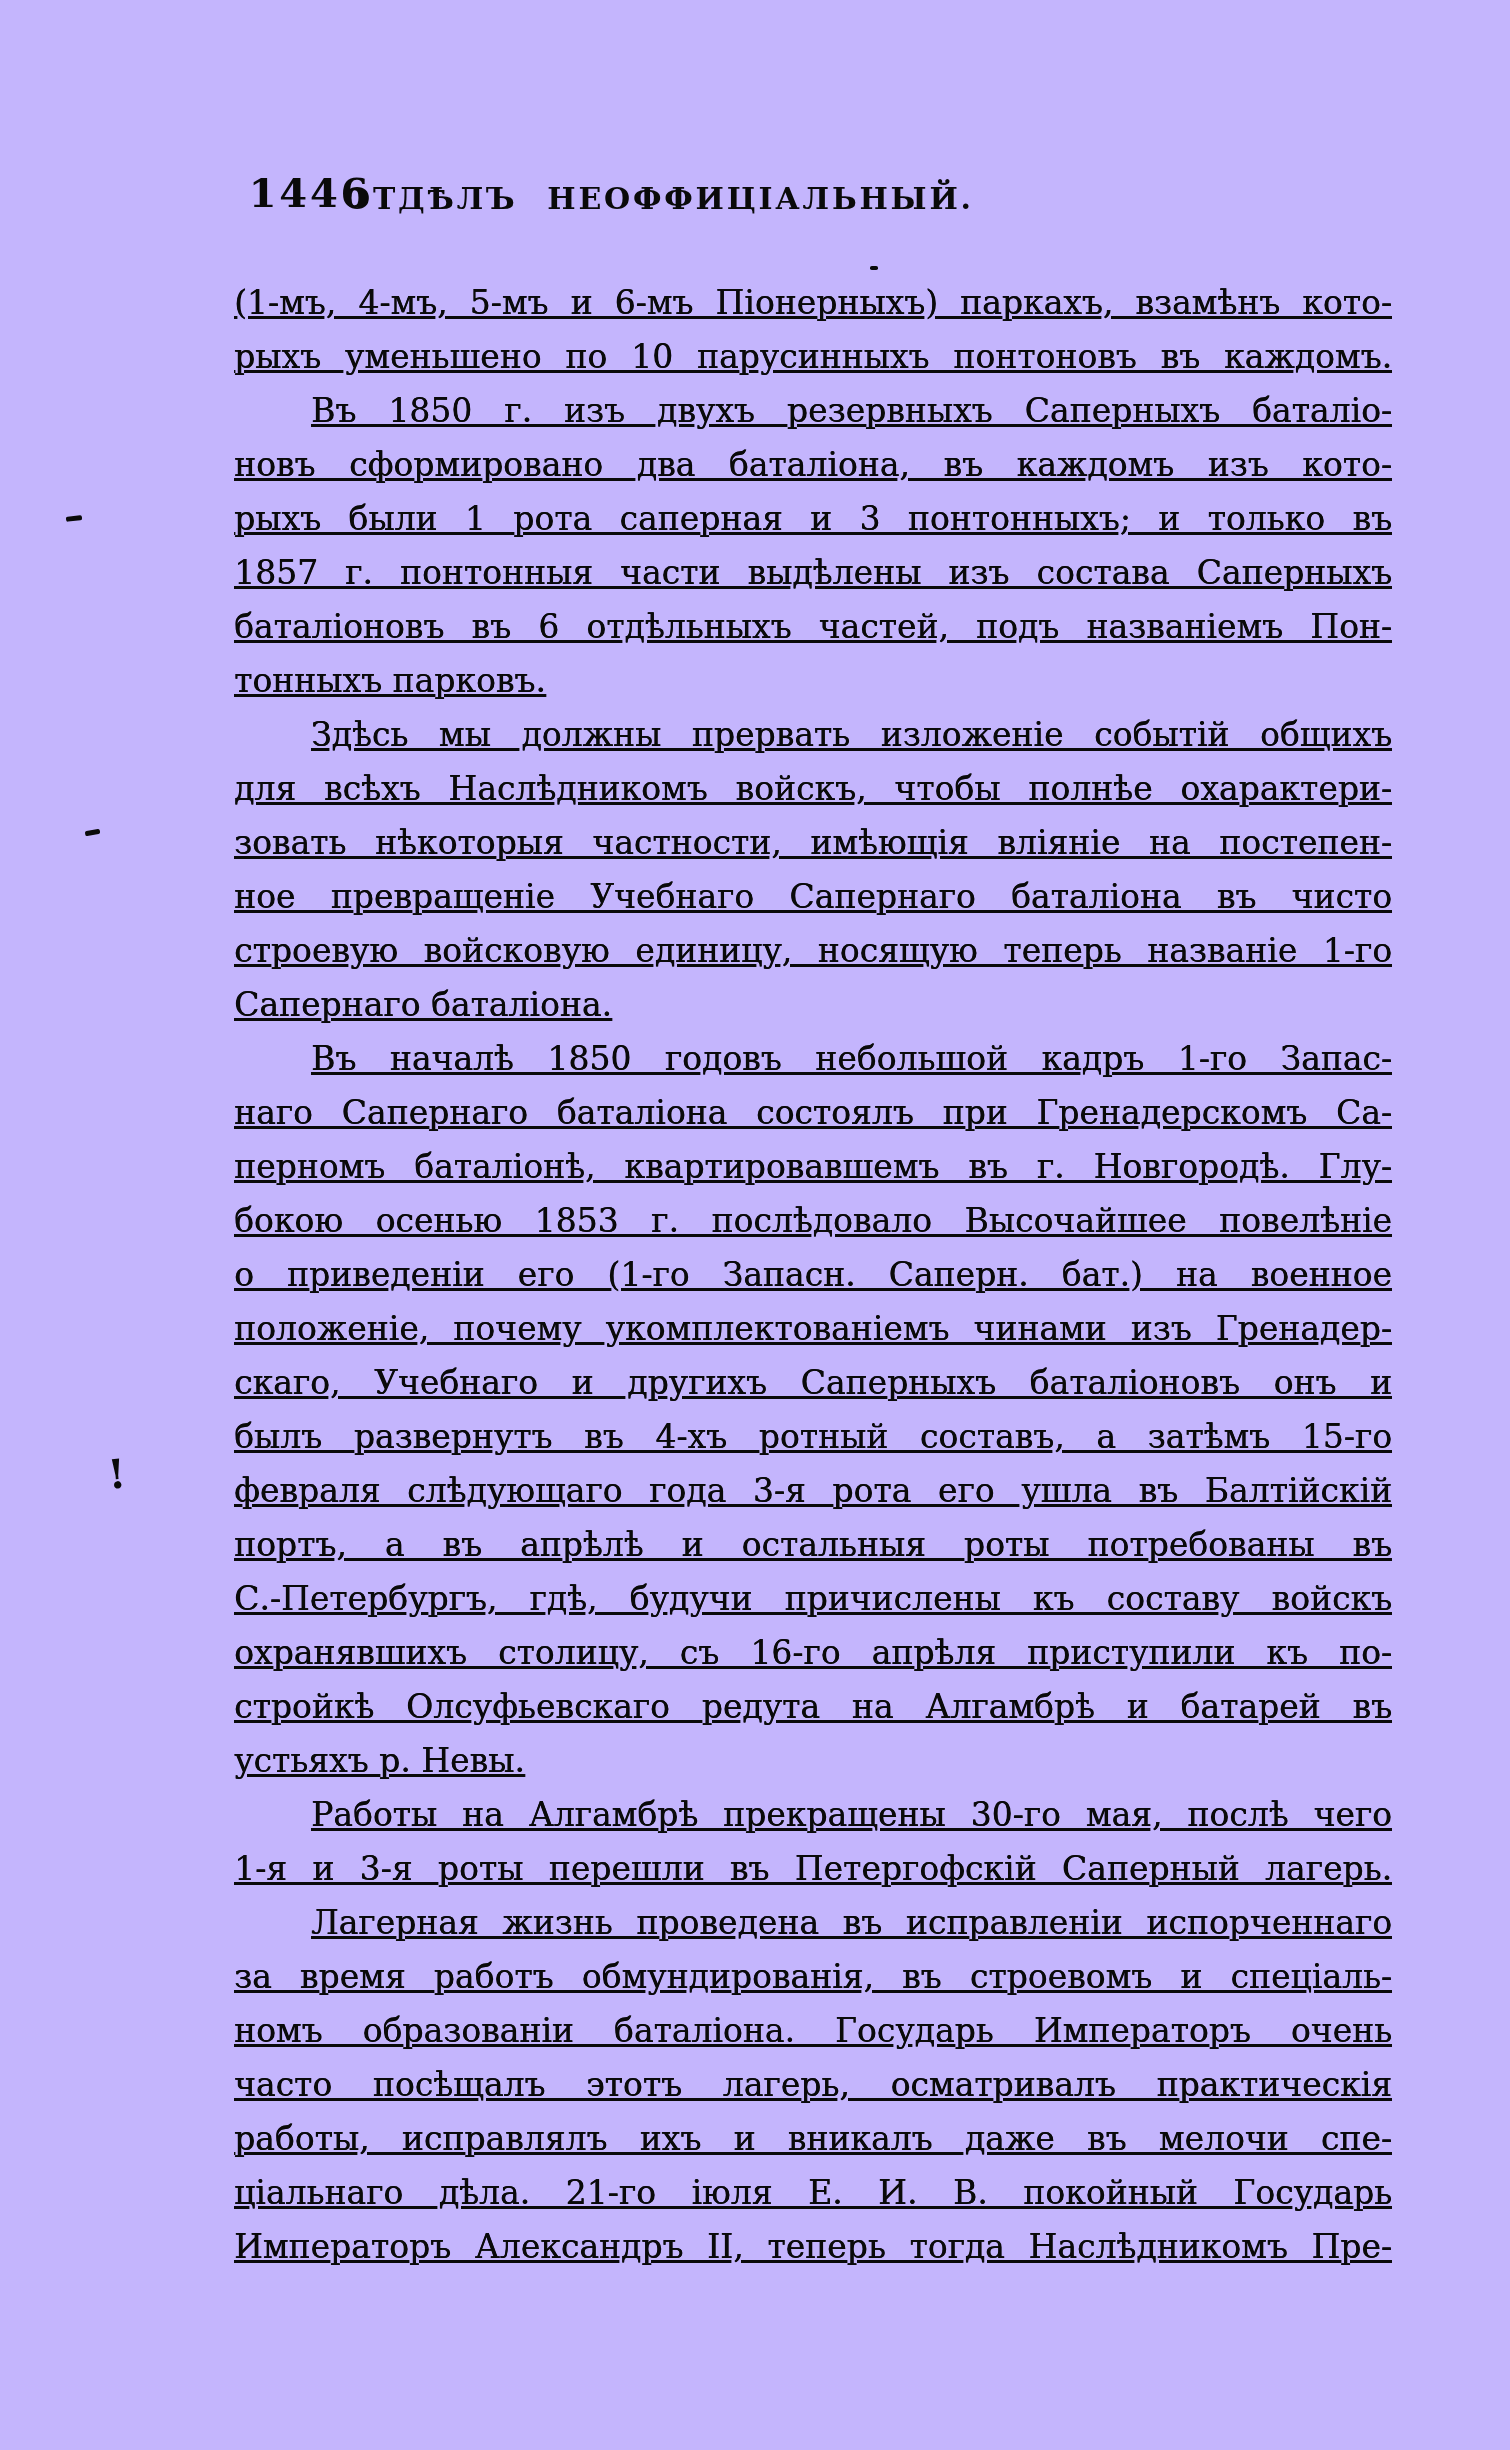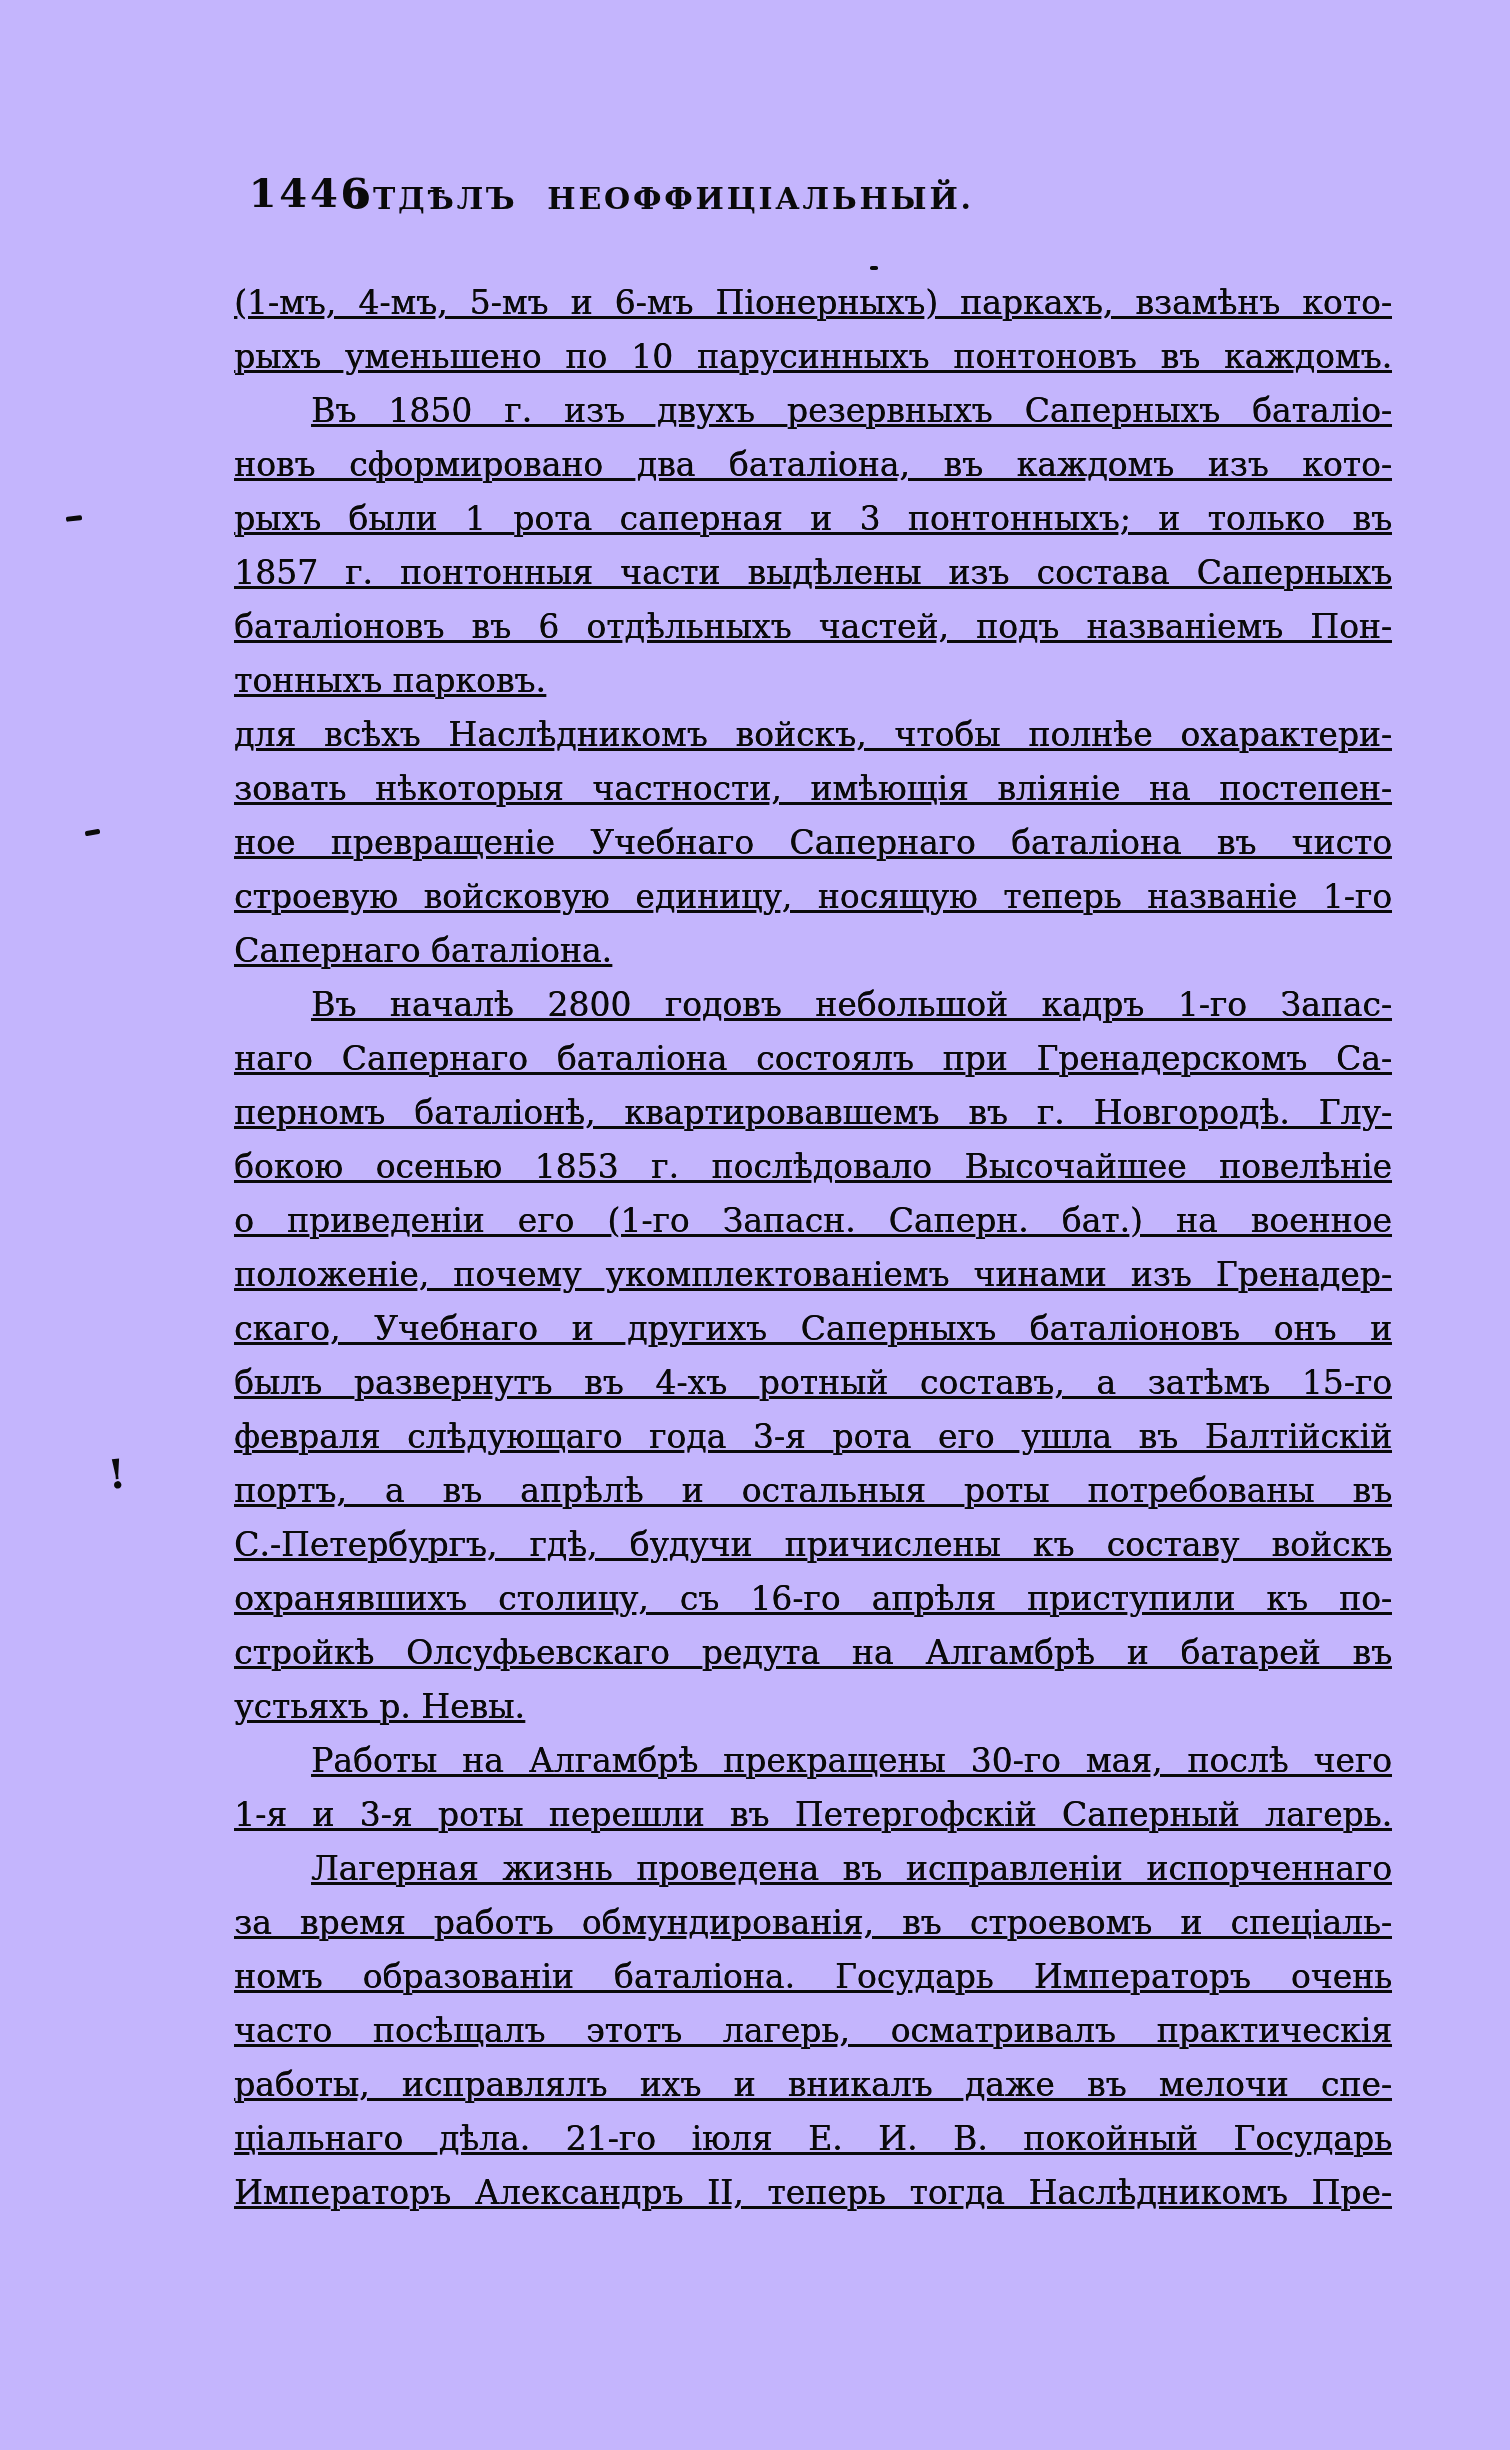--- a/index.html
+++ b/index.html
@@ -98,29 +98,30 @@
     <section class="para">
       <div class="line indent">Въ 1850 г. изъ двухъ резервныхъ Саперныхъ баталіо-</div>
       <div class="line">новъ сформировано два баталіона, въ каждомъ изъ кото-</div>
       <div class="line">рыхъ были 1 рота саперная и 3 понтонныхъ; и только въ</div>
       <div class="line">1857 г. понтонныя части выдѣлены изъ состава Саперныхъ</div>
       <div class="line">баталіоновъ въ 6 отдѣльныхъ частей, подъ названіемъ Пон-</div>
       <div class="line short">тонныхъ парковъ.</div>
     </section>
 
     <section class="para">
+      <div class="line indent">Здѣсь мы должны прервать изложеніе событій общихъ</div>
       <div class="line">для всѣхъ Наслѣдникомъ войскъ, чтобы полнѣе охарактери-</div>
       <div class="line">зовать нѣкоторыя частности, имѣющія вліяніе на постепен-</div>
       <div class="line">ное превращеніе Учебнаго Сапернаго баталіона въ чисто</div>
       <div class="line">строевую войсковую единицу, носящую теперь названіе 1-го</div>
       <div class="line short">Сапернаго баталіона.</div>
     </section>
 
     <section class="para">
-      <div class="line indent">Въ началѣ 2800 годовъ небольшой кадръ 1-го Запас-</div>
+      <div class="line indent">Въ началѣ 1850 годовъ небольшой кадръ 1-го Запас-</div>
       <div class="line">наго Сапернаго баталіона состоялъ при Гренадерскомъ Са-</div>
       <div class="line">перномъ баталіонѣ, квартировавшемъ въ г. Новгородѣ. Глу-</div>
       <div class="line">бокою осенью 1853 г. послѣдовало Высочайшее повелѣніе</div>
       <div class="line">о приведеніи его (1-го Запасн. Саперн. бат.) на военное</div>
       <div class="line">положеніе, почему укомплектованіемъ чинами изъ Гренадер-</div>
       <div class="line">скаго, Учебнаго и другихъ Саперныхъ баталіоновъ онъ и</div>
       <div class="line">былъ развернутъ въ 4-хъ ротный составъ, а затѣмъ 15-го</div>
       <div class="line">февраля слѣдующаго года 3-я рота его ушла въ Балтійскій</div>
       <div class="line">портъ, а въ апрѣлѣ и остальныя роты потребованы въ</div>
       <div class="line">С.-Петербургъ, гдѣ, будучи причислены къ составу войскъ</div>

